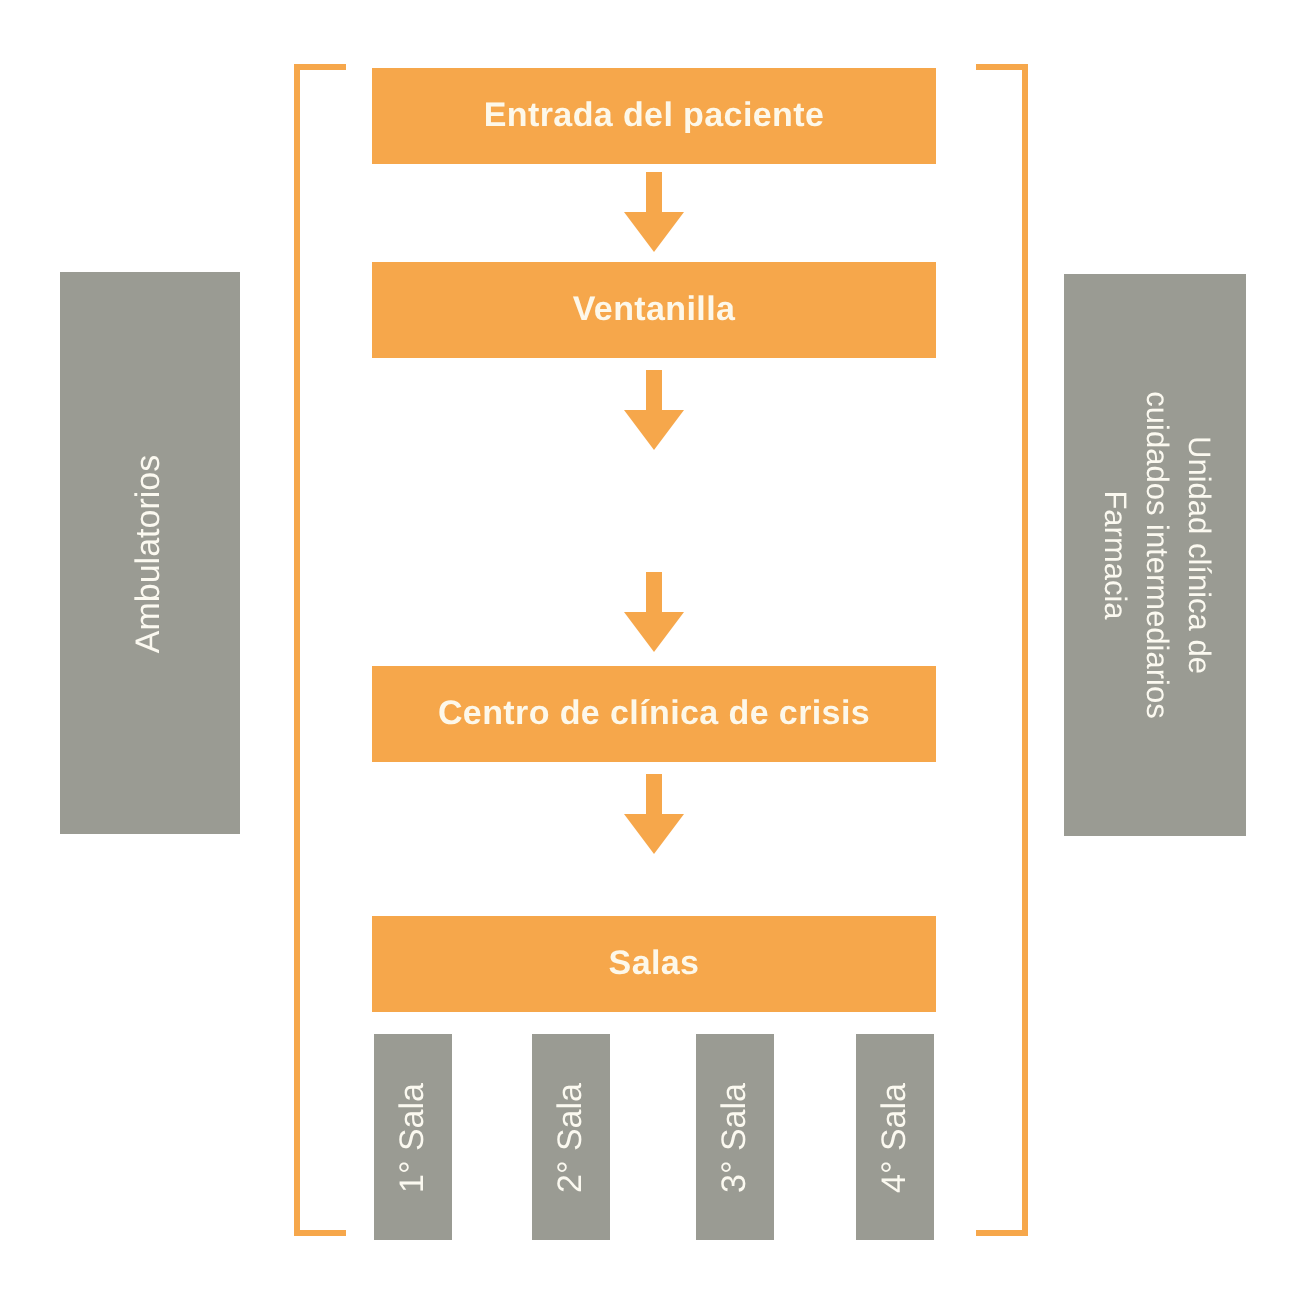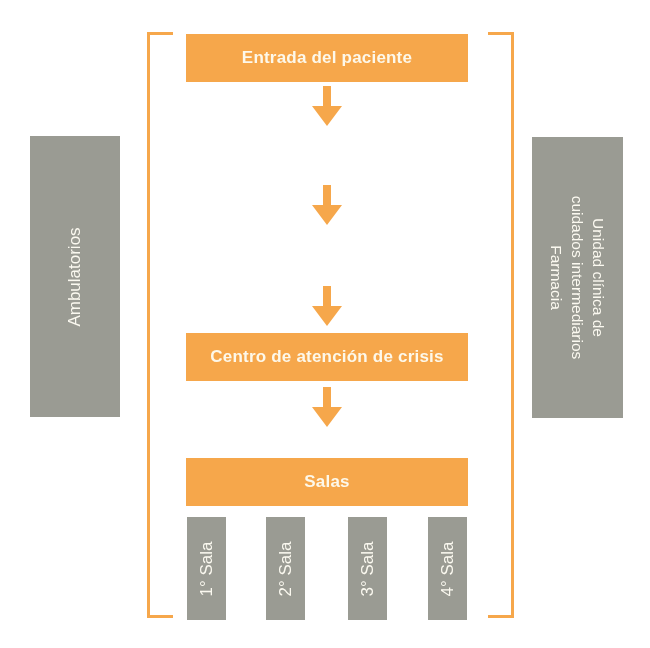--- a/index.html
+++ b/index.html
@@ -101,37 +101,38 @@
 
   <div class="flow-box" style="top:34px;">Entrada del paciente</div>
 
   <div class="arrow" style="top:86px;">
     <svg width="30" height="40" viewBox="0 0 30 40">
       <rect x="11" y="0" width="8" height="22" fill="#F6A74B"></rect>
       <polygon points="0,20 30,20 15,40" fill="#F6A74B"></polygon>
     </svg>
   </div>
 
+  <div class="flow-box" style="top:131px;">Ventanilla</div>
 
   <div class="arrow" style="top:185px;">
     <svg width="30" height="40" viewBox="0 0 30 40">
       <rect x="11" y="0" width="8" height="22" fill="#F6A74B"></rect>
       <polygon points="0,20 30,20 15,40" fill="#F6A74B"></polygon>
     </svg>
   </div>
 
 
   <div class="arrow" style="top:286px;">
     <svg width="30" height="40" viewBox="0 0 30 40">
       <rect x="11" y="0" width="8" height="22" fill="#F6A74B"></rect>
       <polygon points="0,20 30,20 15,40" fill="#F6A74B"></polygon>
     </svg>
   </div>
 
-  <div class="flow-box" style="top:333px;">Centro de atención de crisis</div>
+  <div class="flow-box" style="top:333px;">Centro de clínica de crisis</div>
 
   <div class="arrow" style="top:387px;">
     <svg width="30" height="40" viewBox="0 0 30 40">
       <rect x="11" y="0" width="8" height="22" fill="#F6A74B"></rect>
       <polygon points="0,20 30,20 15,40" fill="#F6A74B"></polygon>
     </svg>
   </div>
 
   <div class="flow-box" style="top:458px;">Salas</div>
 

